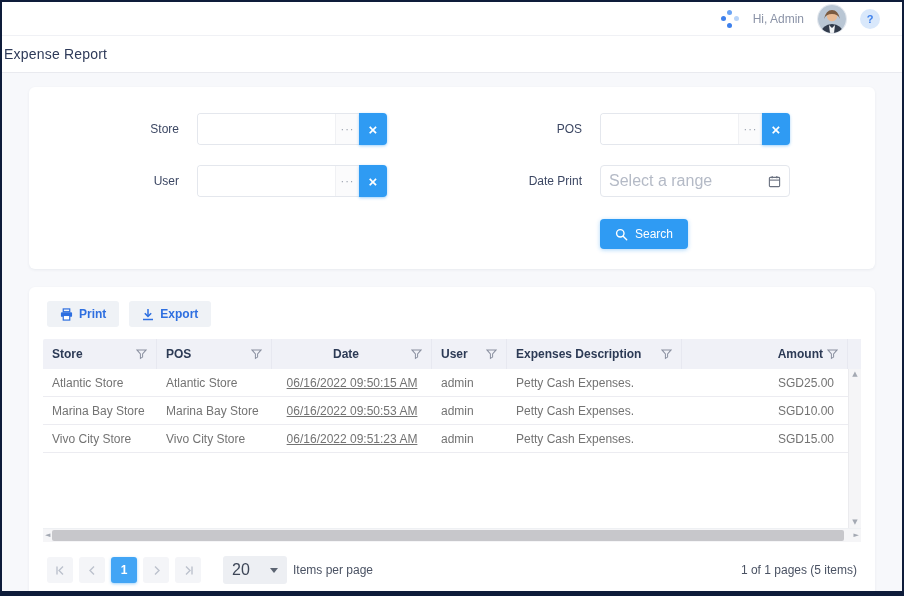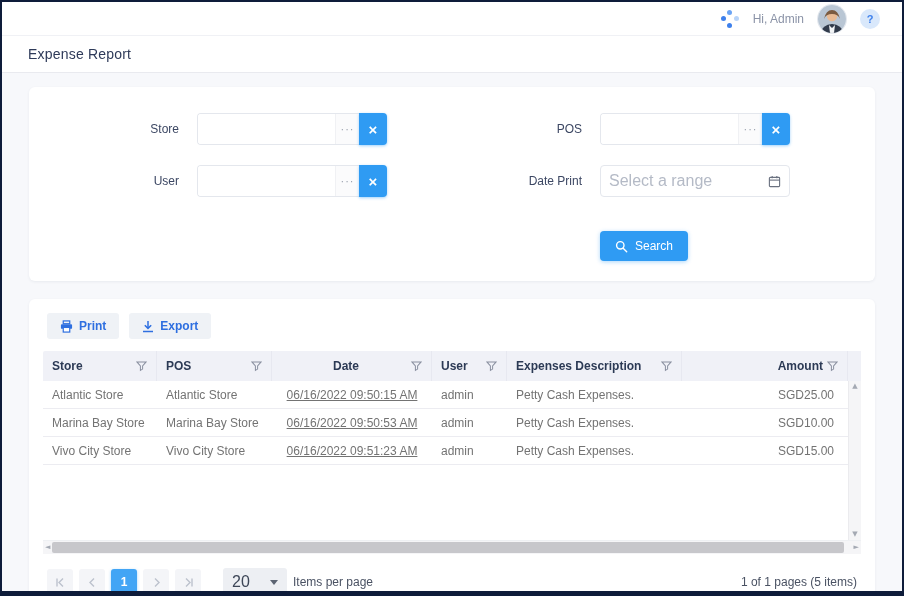--- a/index.html
+++ b/index.html
@@ -13,41 +13,41 @@
   .apps-icon i { position:absolute; width:5px; height:5px; border-radius:50%; }
   .apps-icon .d-top    { left:6px; top:0;  background:#6ba4f4; }
   .apps-icon .d-right  { right:0; top:6px; background:#b9d4f8; }
   .apps-icon .d-bottom { left:6px; bottom:0; background:#3e80ec; }
   .apps-icon .d-left   { left:0; top:6px; background:#3e80ec; }
   .greeting { color:#8b93a7; font-size:12px; }
   .avatar { width:28px; height:28px; border-radius:50%; overflow:hidden; flex:0 0 28px; cursor:pointer; box-shadow:0 0 0 1px #e3e7ee; }
   .help-btn { width:20px; height:20px; border-radius:50%; background:#d9e8fb; color:#3e80ec; font-weight:bold; font-size:11px; display:flex; align-items:center; justify-content:center; cursor:pointer; }
 
   
-  .titlebar { height:37px; flex:0 0 37px; display:flex; align-items:center; padding:0 26px; background:#fff; border-bottom:1px solid #e9eaef; }
+  .titlebar { height:37px; flex:0 0 37px; display:flex; align-items:center; padding:0 2px; background:#fff; border-bottom:1px solid #e9eaef; }
   .page-title { font-size:14px; font-weight:500; color:#2e3a59; letter-spacing:.2px; }
 
   
   .content { flex:1; background:#f7f8fb; padding:14px 27px 0; overflow:hidden; }
   .card { background:#fff; border-radius:6px; box-shadow:0 1px 3px rgba(40,50,80,.07); }
 
   
   .filter-card { padding:26px 40px 20px; margin-bottom:18px; }
   .filter-grid { display:grid; grid-template-columns:1fr 1fr; column-gap:40px; row-gap:20px; }
   .field { display:flex; align-items:center; }
   .field > label { width:110px; text-align:right; margin-right:18px; color:#3c4763; font-size:12px; flex:0 0 110px; }
   .lookup { display:flex; align-items:stretch; height:32px; width:190px; }
   .lookup .lk-box { flex:1; display:flex; border:1px solid #e4e7ed; border-right:none; border-radius:4px 0 0 4px; background:#fff; overflow:hidden; }
   .lookup input { flex:1; border:none; outline:none; padding:0 8px; font-size:12px; min-width:0; }
   .lk-ellipsis { width:24px; display:flex; align-items:center; justify-content:center; color:#9aa1ae; font-size:11px; letter-spacing:1px; background:#fbfbfc; border-left:1px solid #f0f1f4; cursor:pointer; }
   .lk-clear { width:28px; background:#2f9bf3; color:#fff; border:none; border-radius:0 4px 4px 0; font-size:15px; font-weight:bold; display:flex; align-items:center; justify-content:center; cursor:pointer; box-shadow:0 1px 3px rgba(47,155,243,.45); }
   .date-box { display:flex; align-items:center; height:32px; width:190px; border:1px solid #e4e7ed; border-radius:4px; background:#fff; padding:0 8px; }
   .date-box input { flex:1; border:none; outline:none; font-size:16px; min-width:0; color:#404a5c; }
   .date-box input::placeholder { color:#b4bac6; }
-  .search-row { grid-column:2; margin-left:128px; margin-top:14px; }
+  .search-row { grid-column:2; margin-left:128px; margin-top:2px; }
   .search-btn { display:inline-flex; align-items:center; gap:7px; background:#2f9bf3; color:#fff; border:none; border-radius:4px; height:30px; padding:0 15px; font-size:12px; cursor:pointer; box-shadow:0 1px 4px rgba(47,155,243,.4); }
 
   
   .table-card { padding:14px 14px 12px; }
   .grid-toolbar { display:flex; gap:10px; margin-bottom:12px; padding-left:4px; }
   .tool-btn { display:inline-flex; align-items:center; gap:6px; background:#eff2f6; border:none; border-radius:3px; height:26px; padding:0 13px; color:#2e6fe0; font-weight:bold; font-size:12px; cursor:pointer; }
 
   .grid-header { display:flex; background:#f0f1f7; height:30px; border-radius:2px 2px 0 0; }
   .th { display:flex; align-items:center; padding:0 9px; font-weight:bold; font-size:12px; color:#2c3a55; border-right:1px solid #e7e8f0; }
   .th:last-of-type { border-right:none; }

